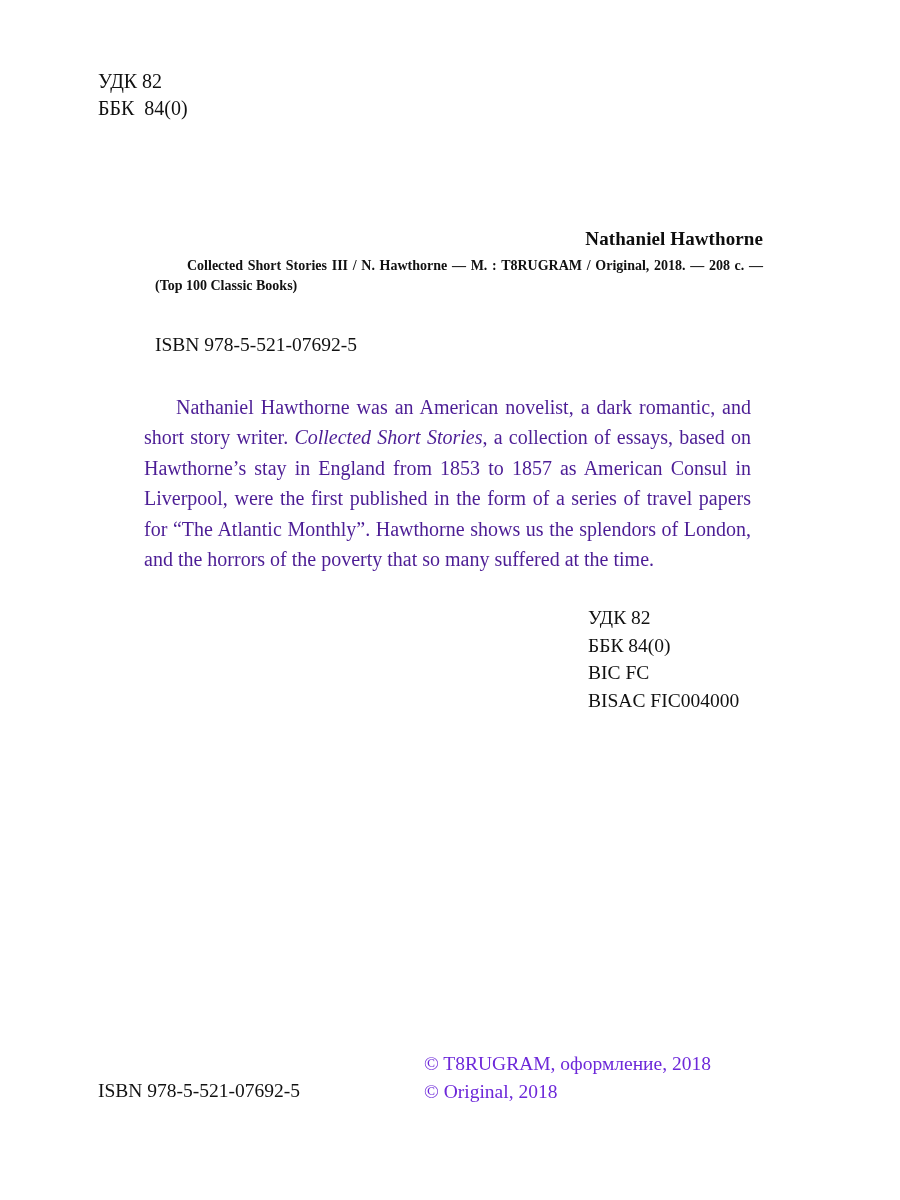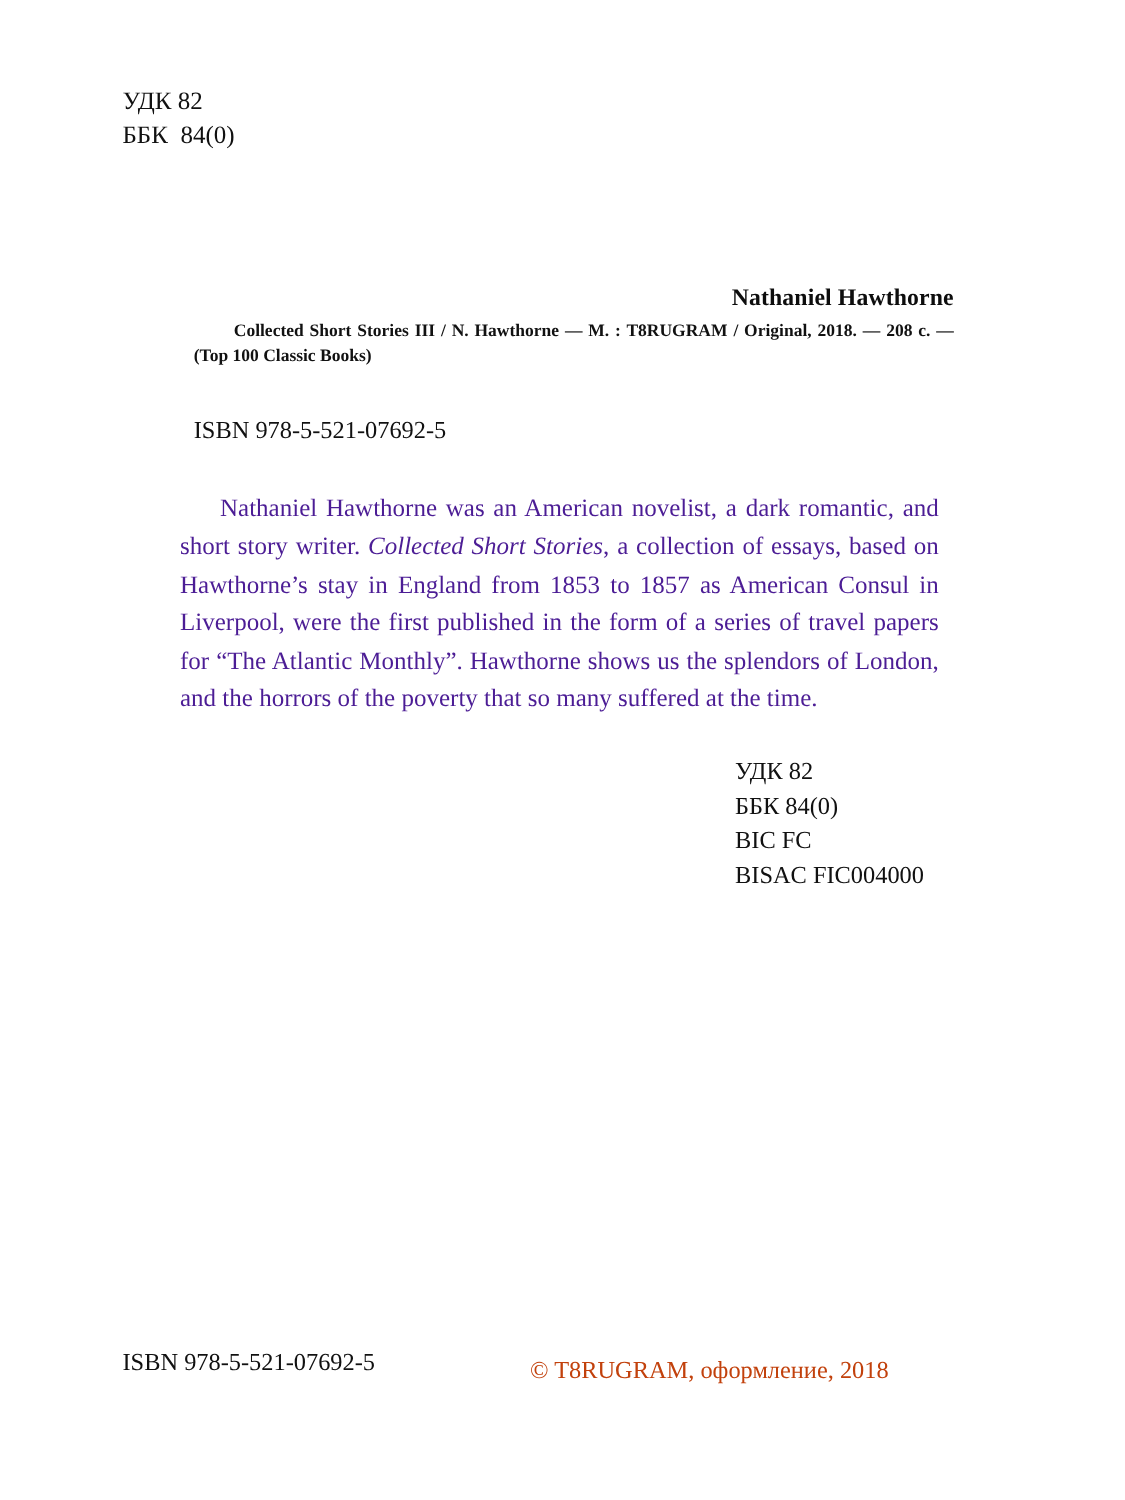--- a/index.html
+++ b/index.html
@@ -98,24 +98,24 @@
   .footer-isbn {
     position: absolute;
     left: 98px;
     top: 1080px;
     font-size: 19.5px;
     color: #111;
   }
   .footer-copyright {
     position: absolute;
     left: 424px;
-    top: 1083px;
+    top: 1050px;
     font-size: 19.5px;
     line-height: 1.45;
-    color: #c2410c;
+    color: #6d28d9;
   }
   .footer-copyright div {
     white-space: pre;
   }
 </style>
 </head>
 <body>
 
 <div class="page">
 
@@ -137,15 +137,16 @@
     <div>УДК 82</div>
     <div>ББК 84(0)</div>
     <div>BIC FC</div>
     <div>BISAC FIC004000</div>
   </div>
 
   <div class="footer-isbn">ISBN 978-5-521-07692-5</div>
 
   <div class="footer-copyright">
     <div>© T8RUGRAM, оформление, 2018</div>
+    <div>© Original, 2018</div>
   </div>
 
 </div>
 
 </body></html>

